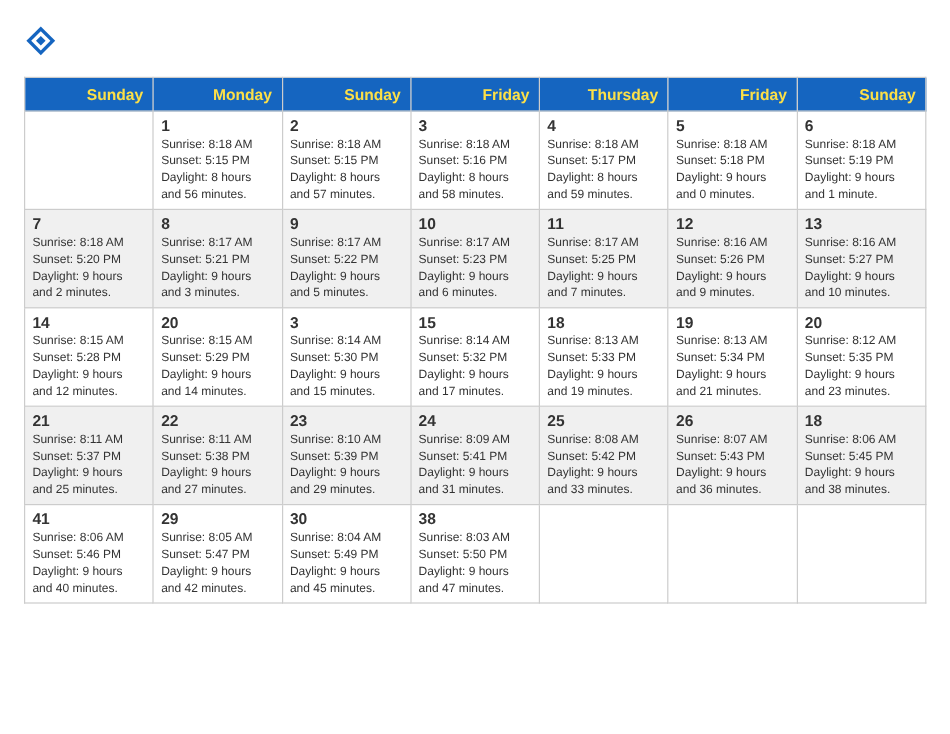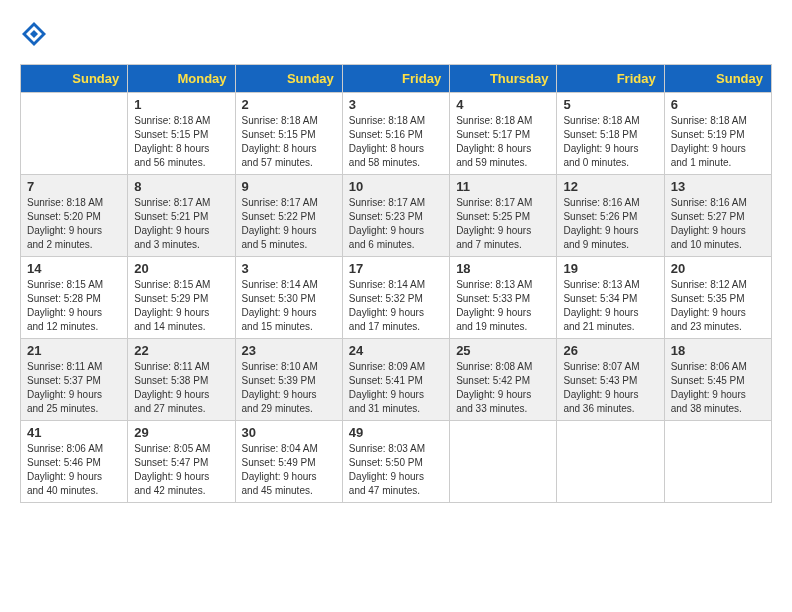--- a/index.html
+++ b/index.html
@@ -194,21 +194,21 @@
         </td>
         <td>
           <span class="day-number">20</span>
           <div class="day-info">Sunrise: 8:15 AM<br>Sunset: 5:29 PM<br>Daylight: 9 hours and 14 minutes.</div>
         </td>
         <td>
           <span class="day-number">3</span>
           <div class="day-info">Sunrise: 8:14 AM<br>Sunset: 5:30 PM<br>Daylight: 9 hours and 15 minutes.</div>
         </td>
         <td>
-          <span class="day-number">17</span>
+          <span class="day-number">15</span>
           <div class="day-info">Sunrise: 8:14 AM<br>Sunset: 5:32 PM<br>Daylight: 9 hours and 17 minutes.</div>
         </td>
         <td>
           <span class="day-number">18</span>
           <div class="day-info">Sunrise: 8:13 AM<br>Sunset: 5:33 PM<br>Daylight: 9 hours and 19 minutes.</div>
         </td>
         <td>
           <span class="day-number">19</span>
           <div class="day-info">Sunrise: 8:13 AM<br>Sunset: 5:34 PM<br>Daylight: 9 hours and 21 minutes.</div>
         </td>
@@ -254,21 +254,21 @@
         </td>
         <td>
           <span class="day-number">29</span>
           <div class="day-info">Sunrise: 8:05 AM<br>Sunset: 5:47 PM<br>Daylight: 9 hours and 42 minutes.</div>
         </td>
         <td>
           <span class="day-number">30</span>
           <div class="day-info">Sunrise: 8:04 AM<br>Sunset: 5:49 PM<br>Daylight: 9 hours and 45 minutes.</div>
         </td>
         <td>
-          <span class="day-number">49</span>
+          <span class="day-number">38</span>
           <div class="day-info">Sunrise: 8:03 AM<br>Sunset: 5:50 PM<br>Daylight: 9 hours and 47 minutes.</div>
         </td>
         <td class="empty-cell"></td>
         <td class="empty-cell"></td>
         <td class="empty-cell"></td>
       </tr>
     </tbody>
 </table>
 
 </body></html>

